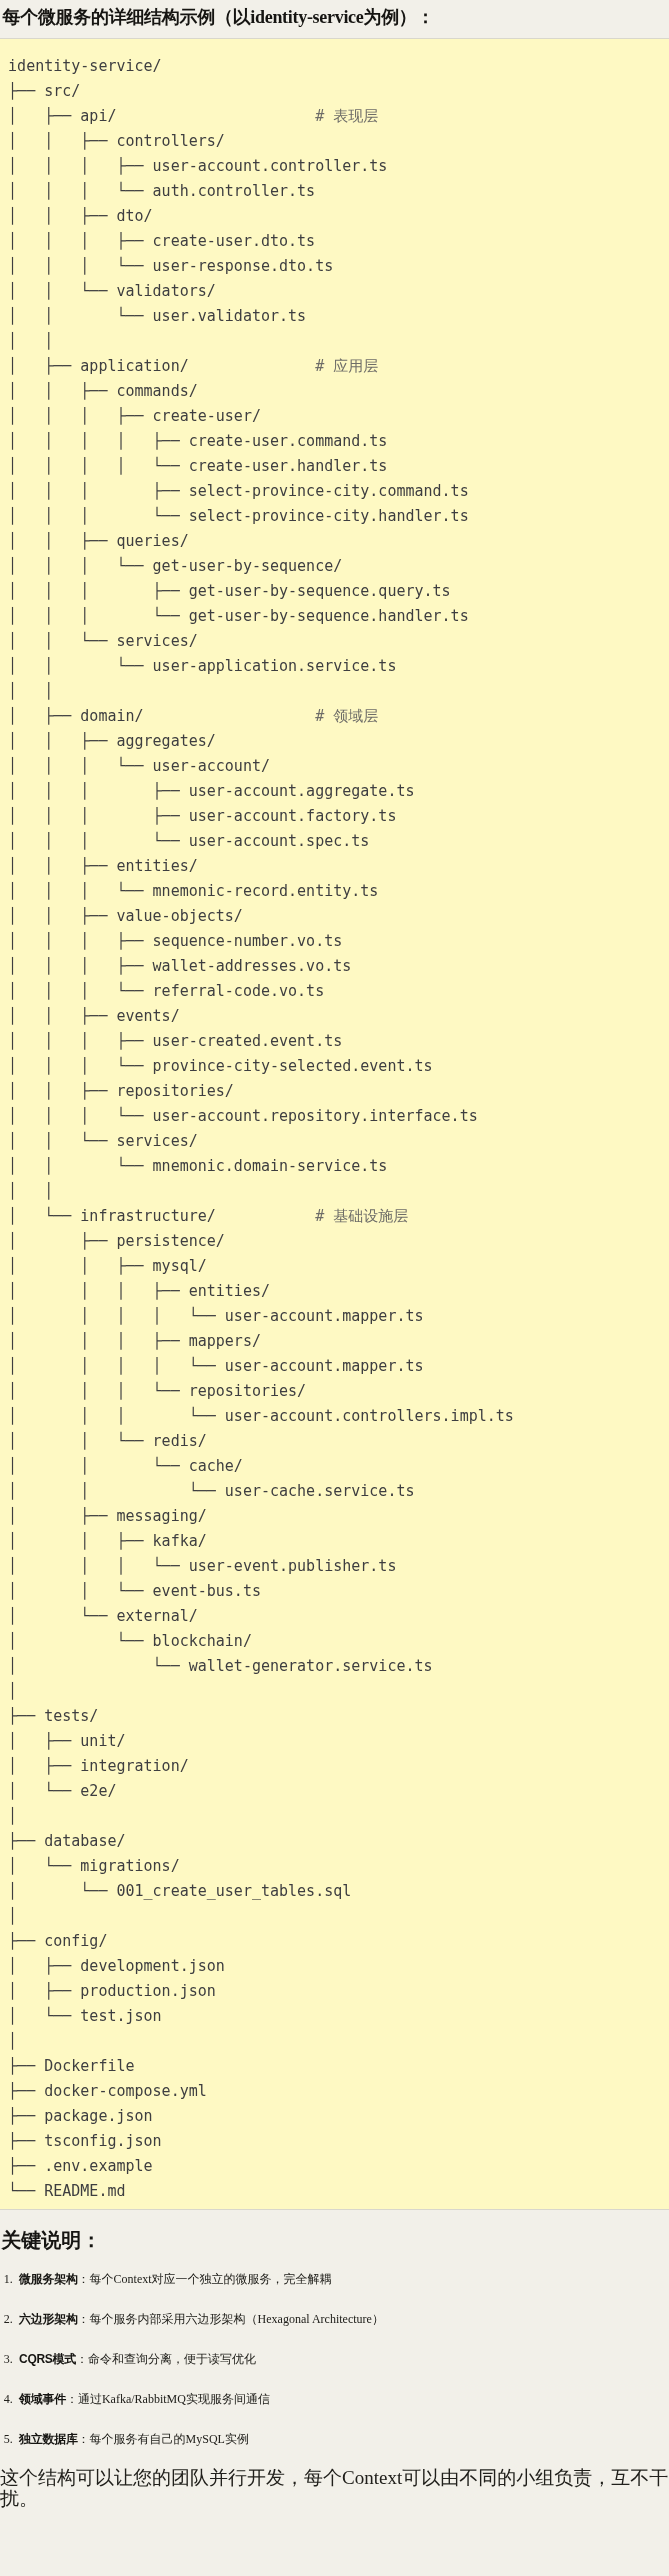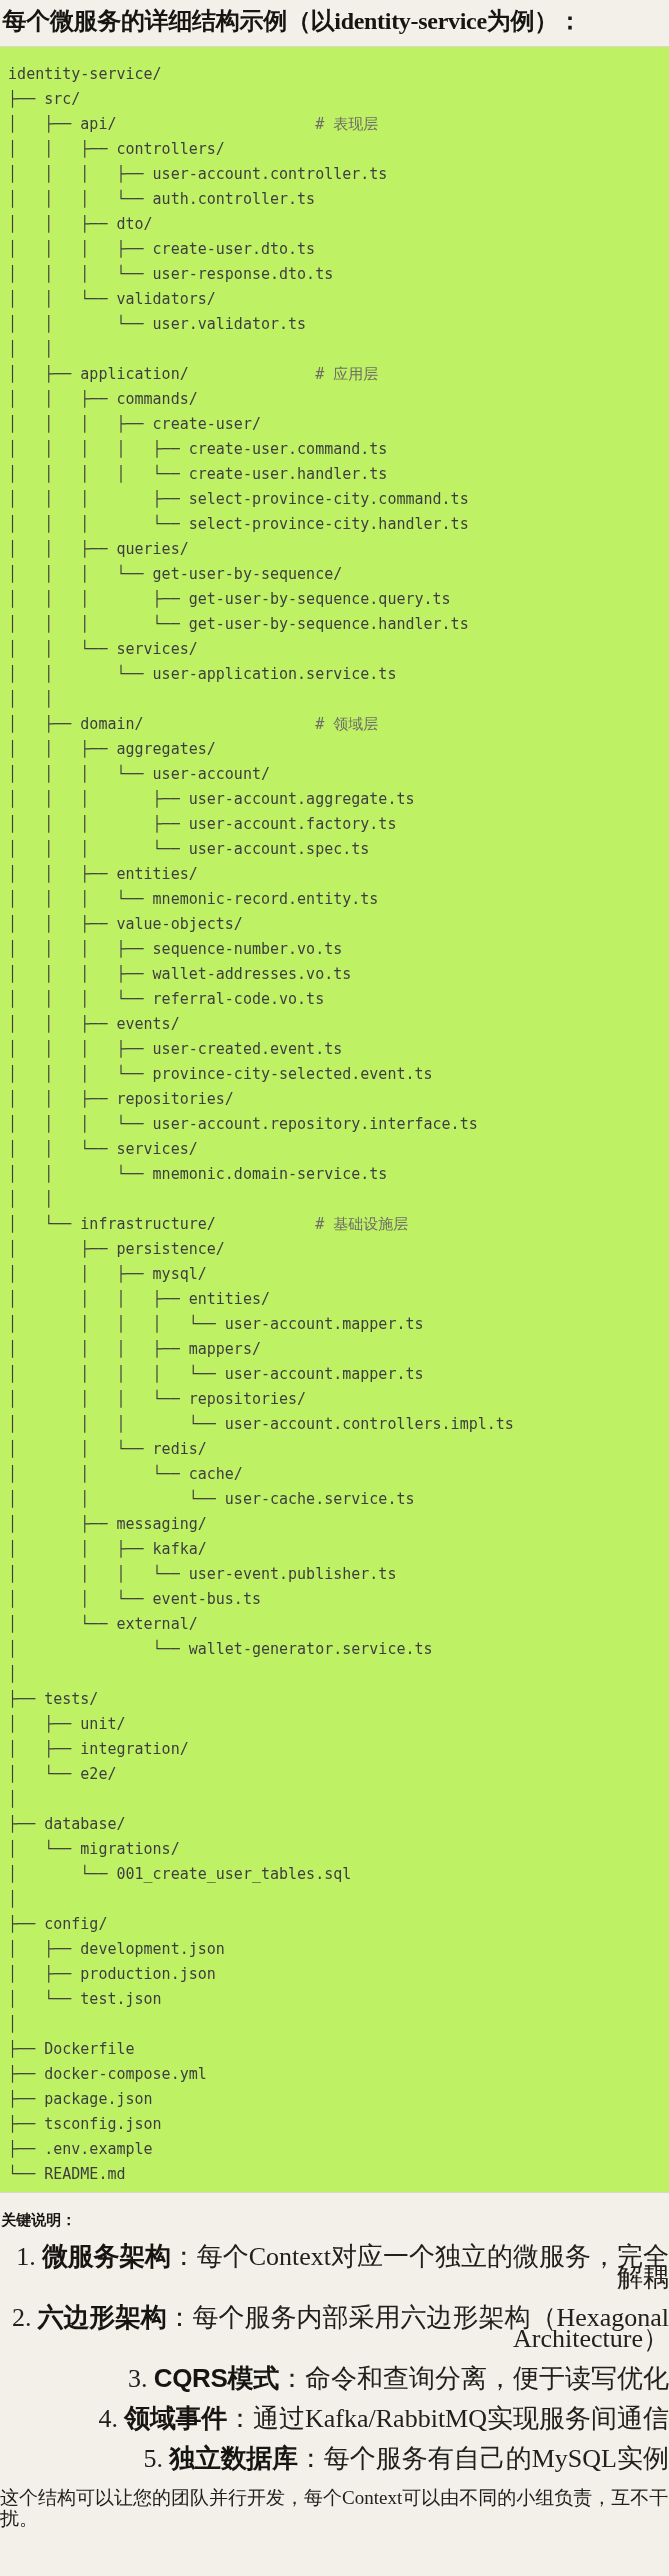--- a/index.html
+++ b/index.html
@@ -6,59 +6,58 @@
   html, body { margin: 0; padding: 0; }
   body {
     width: 669px;
     min-height: 2576px;
     background: #f2f0e9;
     color: #1d1c18;
     font-family: "Liberation Serif", "DejaVu Serif", serif;
   }
   .page-title {
     margin: 6.3px 2.5px 0 2.5px;
-    font-size: 24px;
+    font-size: 18px;
     font-weight: 700;
     line-height: 1.25;
     color: #161512;
     letter-spacing: -0.3px;
   }
   .code-block {
     margin-top: 9.4px;
-    background: #bef264;
+    background: #fef9c3;
     border-top: 0.6px solid #d9d7cc;
     border-bottom: 0.6px solid #d9d7cc;
     padding: 15px 10px 5px 8.1px;
     width: 669px;
     overflow: hidden;
   }
   .code-line {
     font-family: "DejaVu Sans Mono", "Liberation Mono", monospace;
     font-size: 15px;
     line-height: 25px;
     height: 25px;
     white-space: pre;
     color: #3e3e40;
   }
   .code-line .comment { color: #6e6d68; text-align: right; }
   .notes-heading {
     margin: 19.4px 0 0 1.3px;
     font-family: "Liberation Sans", "DejaVu Sans", sans-serif;
-    font-size: 15px;
+    font-size: 20px;
     font-weight: 800;
     line-height: 1.0;
     color: #161512;
   }
   .notes-list { margin: 0; padding: 0; }
   .note-item {
     margin: 19px 0 0 3.8px;
-    font-size: 26px;
+    font-size: 12px;
     line-height: 21px;
     color: #21201c;
-    text-align: right;
   }
   .note-item:first-child { margin-top: 19.4px; }
   .note-item .num { margin-right: 6.3px; }
   .note-item .label {
     font-weight: 800;
     font-family: "Liberation Sans", "DejaVu Sans", sans-serif;
     color: #161512;
     letter-spacing: -0.3px;
   }
   .closing-note {
@@ -131,20 +130,21 @@
       <div class="code-line">│       │   │   └── repositories/</div>
       <div class="code-line">│       │   │       └── user-account.controllers.impl.ts</div>
       <div class="code-line">│       │   └── redis/</div>
       <div class="code-line">│       │       └── cache/</div>
       <div class="code-line">│       │           └── user-cache.service.ts</div>
       <div class="code-line">│       ├── messaging/</div>
       <div class="code-line">│       │   ├── kafka/</div>
       <div class="code-line">│       │   │   └── user-event.publisher.ts</div>
       <div class="code-line">│       │   └── event-bus.ts</div>
       <div class="code-line">│       └── external/</div>
+      <div class="code-line">│           └── blockchain/</div>
       <div class="code-line">│               └── wallet-generator.service.ts</div>
       <div class="code-line">│</div>
       <div class="code-line">├── tests/</div>
       <div class="code-line">│   ├── unit/</div>
       <div class="code-line">│   ├── integration/</div>
       <div class="code-line">│   └── e2e/</div>
       <div class="code-line">│</div>
       <div class="code-line">├── database/</div>
       <div class="code-line">│   └── migrations/</div>
       <div class="code-line">│       └── 001_create_user_tables.sql</div>

